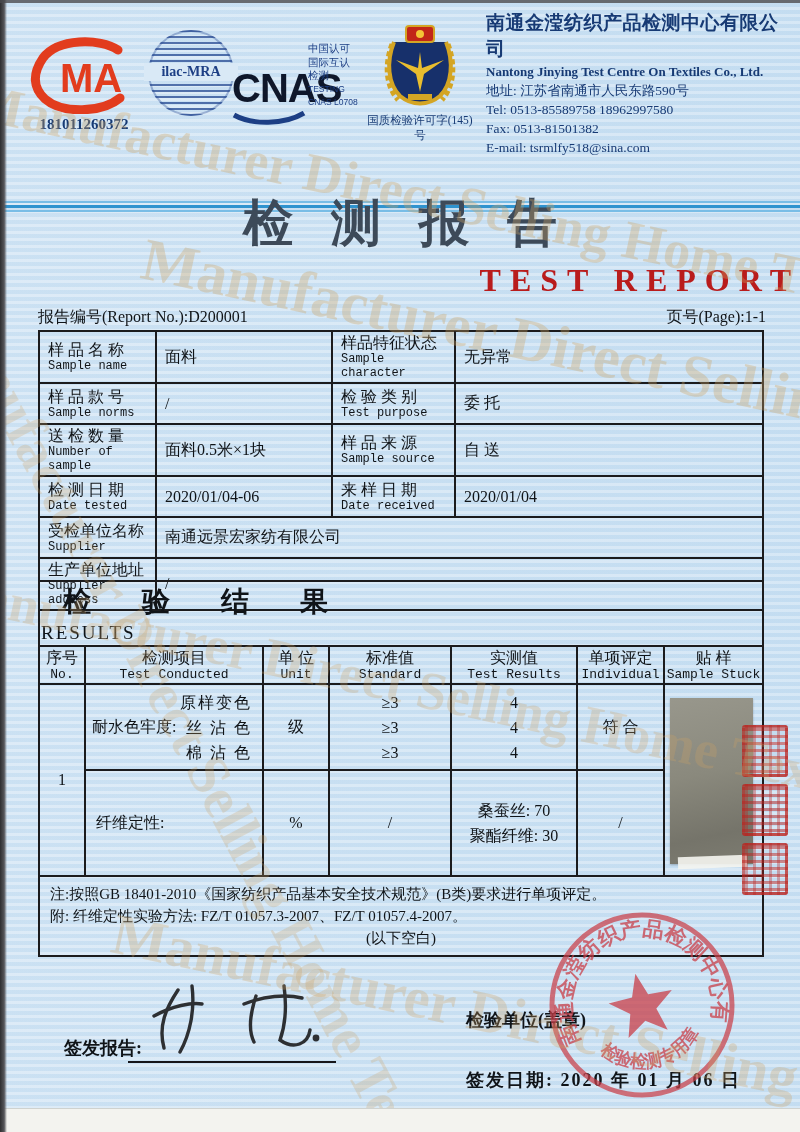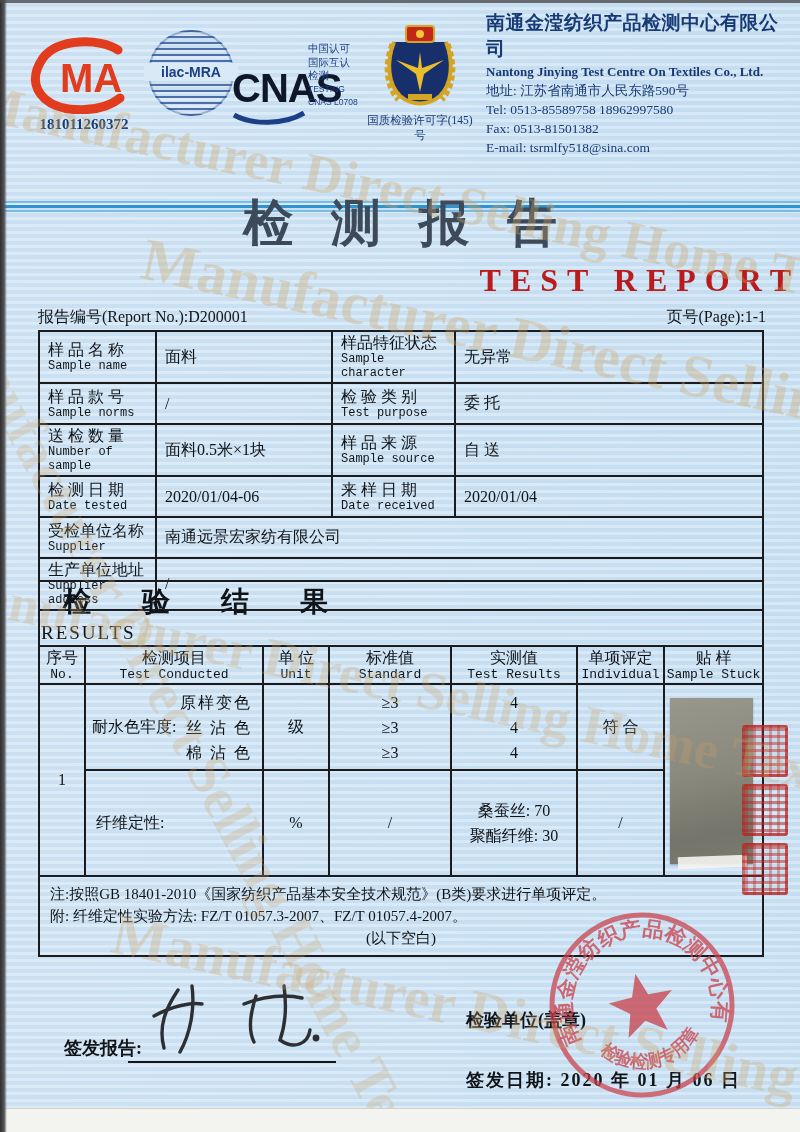--- a/index.html
+++ b/index.html
@@ -31,21 +31,21 @@
   #hdr-right{left:486px;top:10px;width:306px;z-index:10;}
   #hdr-right .cn{font-size:19px;font-weight:bold;letter-spacing:.5px;}
   #hdr-right .en{font-size:13px;font-weight:bold;margin-top:2px;}
   #hdr-right .line{font-size:13.5px;margin-top:2px;line-height:17px;}
   #cma-num{left:20px;top:116px;width:128px;text-align:center;font-size:15px;font-weight:bold;z-index:10;}
   #ilac{left:148px;top:30px;width:86px;height:86px;border-radius:50%;z-index:10;
     background:repeating-linear-gradient(180deg, rgba(36,72,145,.75) 0 2px, rgba(36,72,145,0) 2px 6px);
     box-shadow:inset 0 0 0 2px rgba(36,72,145,.35);}
   #ilac .band{position:absolute;left:-4px;right:-4px;top:33px;height:18px;background:#d9e9f6;
     display:flex;align-items:center;justify-content:center;font-size:14px;font-weight:bold;color:#1d3f85;
-    font-family:Liberation Sans, sans-serif;}
+    font-family:Liberation Serif, serif;}
   #cnas{left:232px;top:66px;z-index:10;width:74px;}
   #cnas .t{font-size:40px;font-weight:bold;color:#0f172a;font-family:"Liberation Sans",sans-serif;letter-spacing:-1px;}
   #cnas-side{left:308px;top:42px;width:62px;z-index:10;color:#1d3f85;font-size:10.5px;line-height:13.5px;}
   #cnas-side .sm{font-size:8.5px;font-family:"Liberation Sans",sans-serif;}
   #emblem-cap{left:362px;top:113px;width:116px;text-align:center;font-size:11.5px;z-index:10;}
   
   .sep{position:absolute;left:0;width:800px;z-index:10;}
   
   #title-cn{left:0;top:190px;width:800px;text-align:center;font-size:50px;font-weight:bold;color:#3d4a59;
     letter-spacing:38px;padding-left:38px;box-sizing:border-box;z-index:10;}

